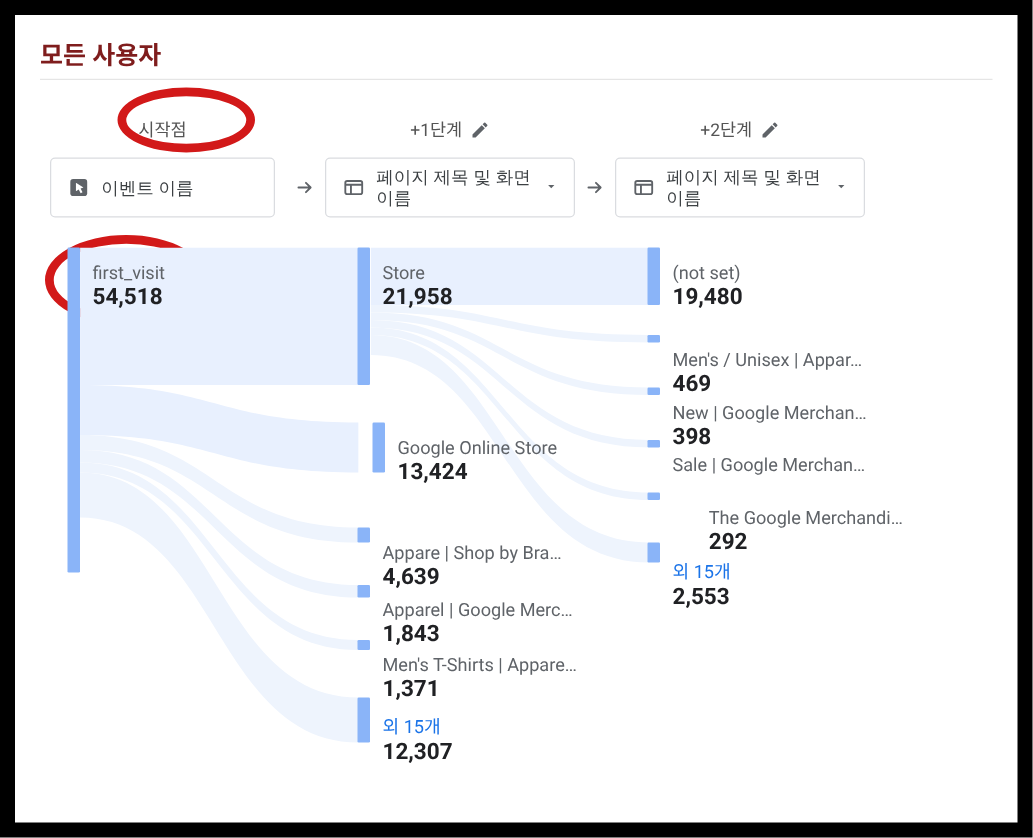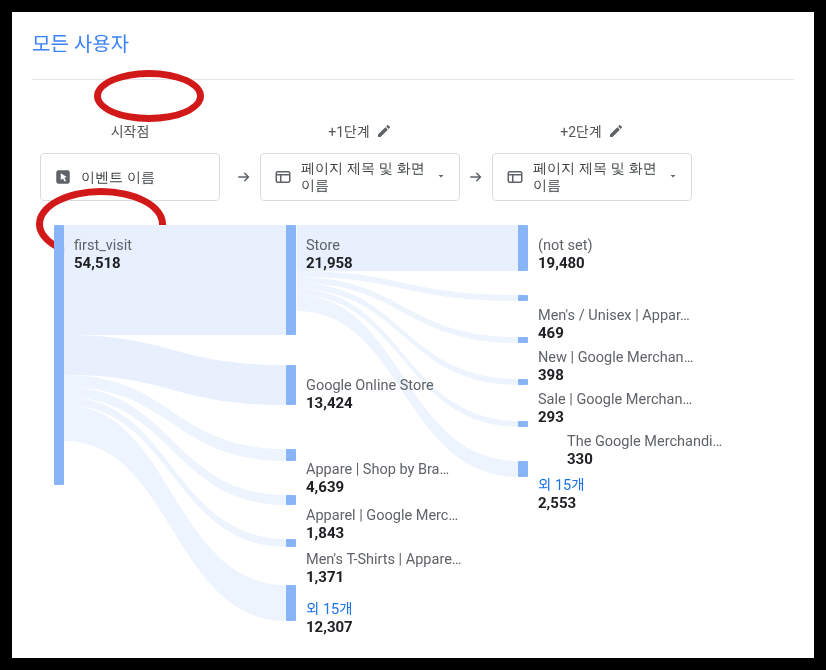--- a/index.html
+++ b/index.html
@@ -13,30 +13,30 @@
     .panel {
       background: #fff;
       width: 802px;
       height: 646px;
       padding: 16px 20px;
       position: relative;
       overflow: hidden;
     }
     .title {
       font-size: 20px;
-      color: #3b82f6;
-      font-weight: 400;
-      padding-bottom: 22px;
+      color: #7f1d1d;
+      font-weight: 700;
+      padding-bottom: 6px;
       border-bottom: 1px solid #e5e5e5;
     }
     .steps-row {
       display: flex;
       align-items: flex-end;
       gap: 0;
-      margin-top: 39px;
+      margin-top: 28px;
     }
     .step-col { display: flex; flex-direction: column; align-items: center; }
     .step-label-row {
       display: flex;
       align-items: center;
       gap: 6px;
       height: 24px;
       margin-bottom: 10px;
     }
     .step-label {
@@ -118,21 +118,21 @@
     .node-text { padding-top: 12px; }
     .node-label {
       font-size: 14.5px;
       color: #5f6368;
       white-space: nowrap;
       overflow: hidden;
       text-overflow: ellipsis;
       max-width: 190px;
     }
     .node-value {
-      font-size: 15px;
+      font-size: 18px;
       font-weight: 700;
       color: #202124;
     }
     .more-link { color: #1a73e8; }
 
     .circle-annot {
       position: absolute;
       border: 7px solid #d21919;
       border-radius: 50%;
       pointer-events: none;
@@ -261,21 +261,21 @@
         </div>
       </div>
     <div class="col col1">
         <div class="node" style="position: absolute; top: 0px;">
           <div class="bar" style="height: 110px;"></div>
           <div class="node-text">
             <div class="node-label">Store</div>
             <div class="node-value">21,958</div>
           </div>
         </div>
-        <div class="node" style="position: absolute; top: 140px;">
+        <div class="node" style="position: absolute; top: 140px; margin-left: 12px;">
           <div class="bar" style="height: 40px;"></div>
           <div class="node-text">
             <div class="node-label">Google Online Store</div>
             <div class="node-value">13,424</div>
           </div>
         </div>
         <div class="node" style="position: absolute; top: 224px;">
           <div class="bar" style="height: 12px;"></div>
           <div class="node-text">
             <div class="node-label">Appare | Shop by Bra…</div>
@@ -323,28 +323,27 @@
           <div class="bar" style="height: 6px;"></div>
           <div class="node-text">
             <div class="node-label">New | Google Merchan…</div>
             <div class="node-value">398</div>
           </div>
         </div>
         <div class="node" style="position: absolute; top: 154px;">
           <div class="bar" style="height: 6px;"></div>
           <div class="node-text">
             <div class="node-label">Sale | Google Merchan…</div>
-            <div class="node-value">293</div>
           </div>
         </div>
         <div class="node" style="position: absolute; top: 196px; gap: 29px;">
           <div class="bar" style="height: 6px;"></div>
           <div class="node-text">
             <div class="node-label">The Google Merchandi…</div>
-            <div class="node-value">330</div>
+            <div class="node-value">292</div>
           </div>
         </div>
         <div class="node" style="position: absolute; top: 236px;">
           <div class="bar" style="height: 16px;"></div>
           <div class="node-text">
             <div class="node-label more-link">외 15개</div>
             <div class="node-value">2,553</div>
           </div>
         </div>
       </div>

